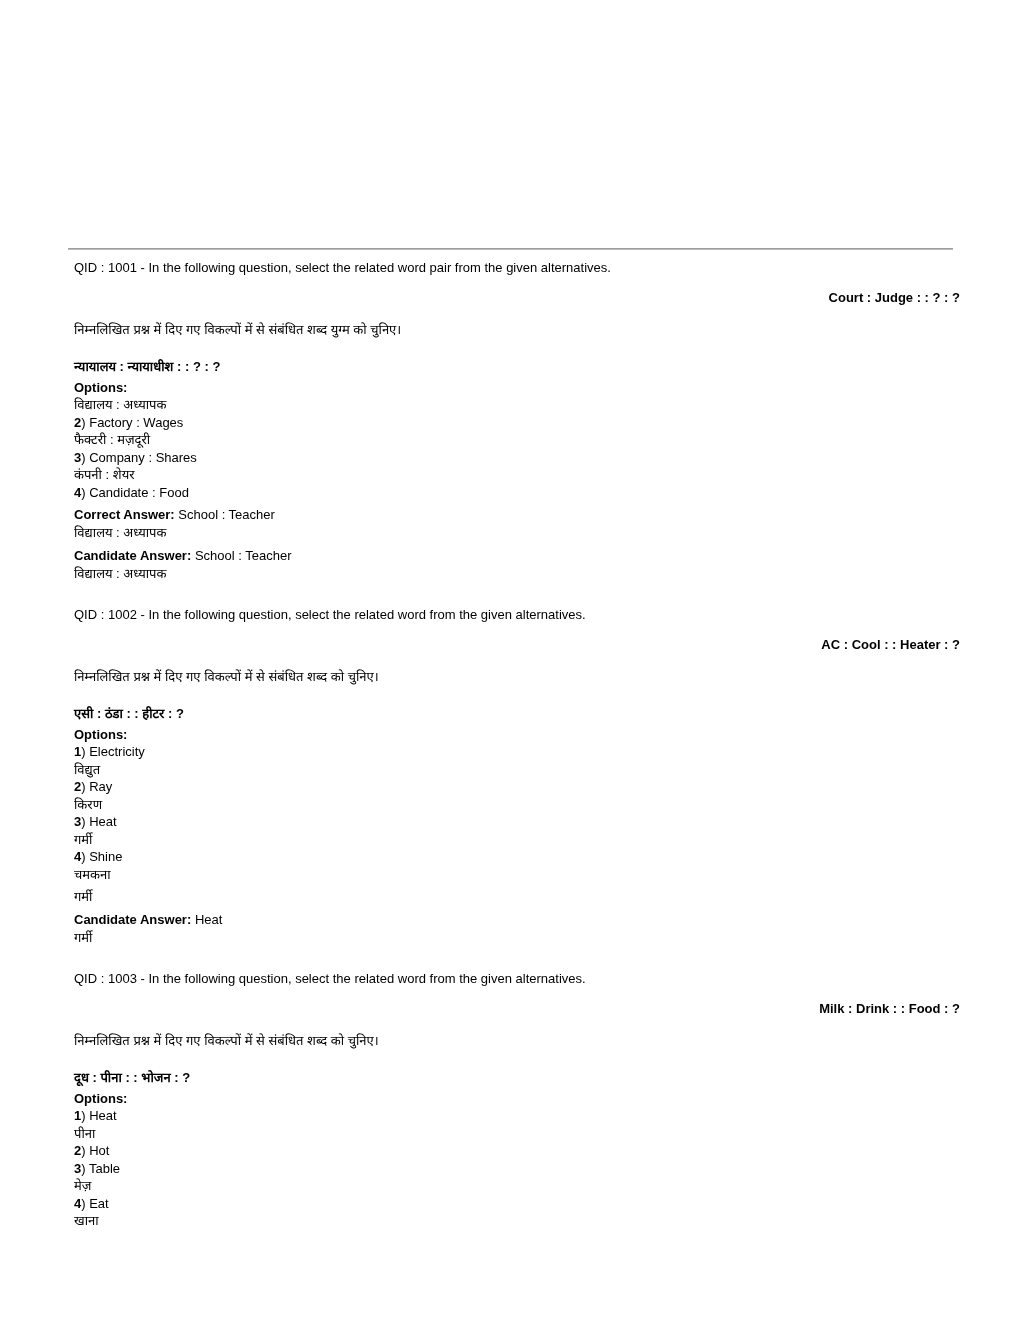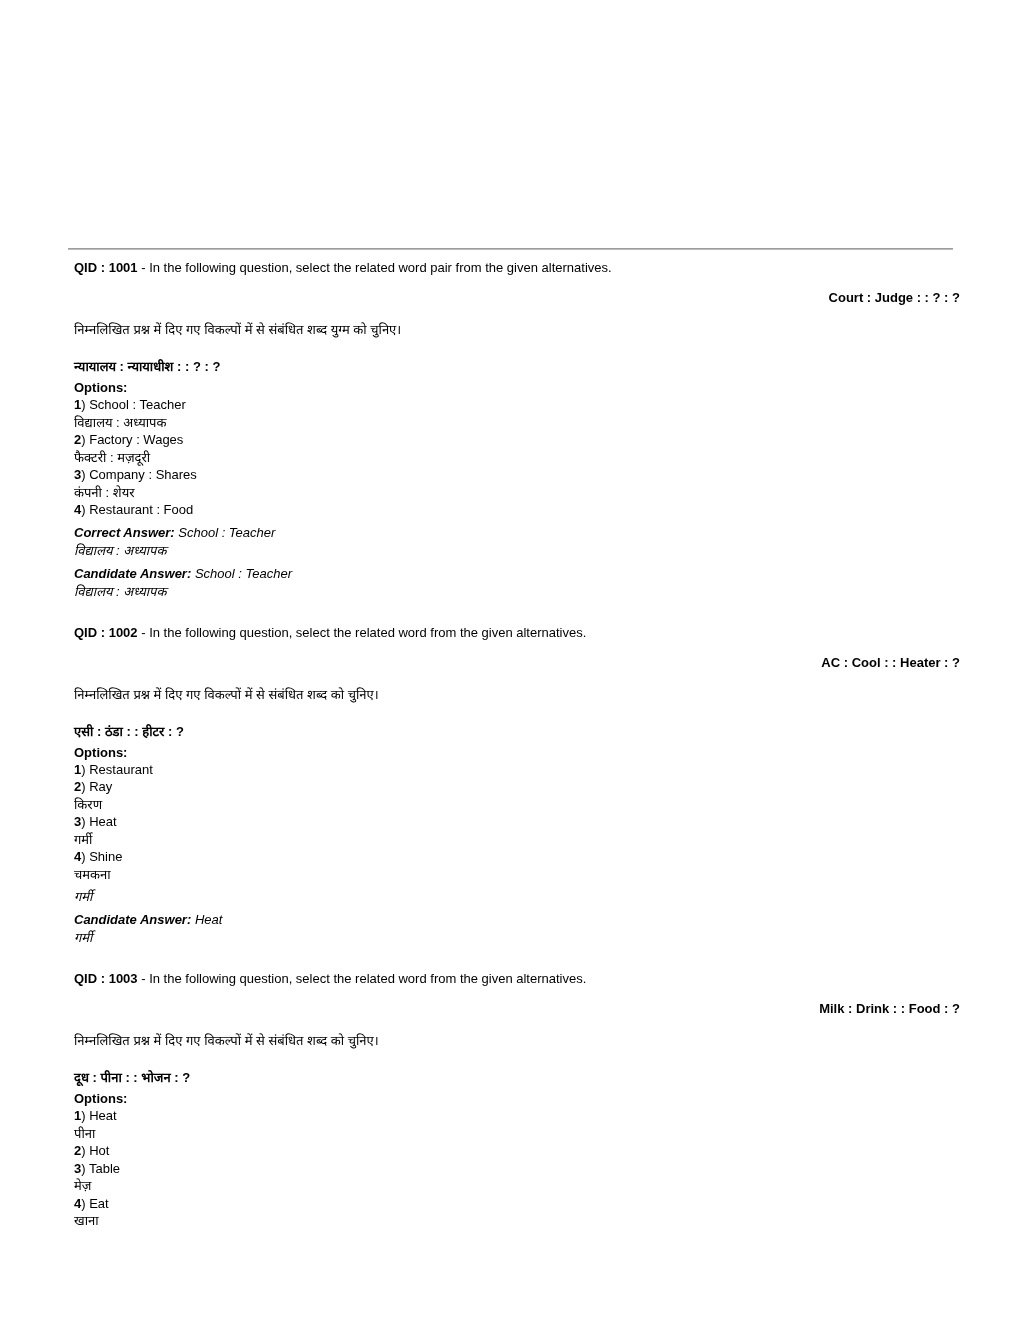--- a/index.html
+++ b/index.html
@@ -20,73 +20,73 @@
     height: 2px;
     border: none;
     background: linear-gradient(to bottom, #8f8f8f, #c9c9c9);
   }
   .content {
     margin: 9px 60px 0 74px;
   }
   .question + .question { margin-top: 23px; }
   p { margin: 0; }
   .qid-line { margin: 0 0 13px; line-height: 17px; }
-  .qid-label { font-weight: bold; }
+  .qid-label { font-weight: normal; }
   .q-en { font-weight: bold; margin: 0 0 14px; line-height: 17px; text-align: right; }
   .intro-hi { margin: 0 0 18px; line-height: 19px; }
   .q-hi { font-weight: bold; margin: 0 0 2px; line-height: 20px; }
   .options-label { font-weight: bold; line-height: 17px; }
   .opt-line { line-height: 17.5px; }
   .opt-num { font-weight: bold; }
   .ans-block { margin-top: 5px; }
-  .ans-line { line-height: 18px; font-style: italic; }
+  .ans-line { line-height: 18px; }
   .ans-label { font-weight: bold; }
 </style>
 </head>
 <body>
 
 <hr class="top-rule">
 
 <div class="content">
   <div class="question">
     <p class="qid-line"><span class="qid-label">QID : 1001</span><span> - </span><span>In the following question, select the related word pair from the given alternatives.</span></p>
     <p class="q-en">Court : Judge : : ? : ?</p>
     <p class="intro-hi">निम्नलिखित प्रश्न में दिए गए विकल्पों में से संबंधित शब्द युग्म को चुनिए।</p>
     <p class="q-hi">न्यायालय : न्यायाधीश : : ? : ?</p>
     <p class="options-label">Options:</p>
     <div>
-  <div class="opt-line"><span class="opt-num">1</span><span>) </span><span>School : Teacher</span></div>
   <div class="opt-line">विद्यालय : अध्यापक</div>
 
   <div class="opt-line"><span class="opt-num">2</span><span>) </span><span>Factory : Wages</span></div>
   <div class="opt-line">फैक्टरी : मज़दूरी</div>
 
   <div class="opt-line"><span class="opt-num">3</span><span>) </span><span>Company : Shares</span></div>
   <div class="opt-line">कंपनी : शेयर</div>
 
-  <div class="opt-line"><span class="opt-num">4</span><span>) </span><span>Restaurant : Food</span></div>
+  <div class="opt-line"><span class="opt-num">4</span><span>) </span><span>Candidate : Food</span></div>
 </div>
     <div class="ans-block">
       <p class="ans-line"><span class="ans-label">Correct Answer:</span><span> School : Teacher</span></p>
       <p class="ans-line">विद्यालय : अध्यापक</p>
     </div>
     <div class="ans-block">
       <p class="ans-line"><span class="ans-label">Candidate Answer:</span><span> School : Teacher</span></p>
       <p class="ans-line">विद्यालय : अध्यापक</p>
     </div>
   </div>
 
   <div class="question">
     <p class="qid-line"><span class="qid-label">QID : 1002</span><span> - </span><span>In the following question, select the related word from the given alternatives.</span></p>
     <p class="q-en">AC : Cool : : Heater : ?</p>
     <p class="intro-hi">निम्नलिखित प्रश्न में दिए गए विकल्पों में से संबंधित शब्द को चुनिए।</p>
     <p class="q-hi">एसी : ठंडा : : हीटर : ?</p>
     <p class="options-label">Options:</p>
     <div>
-  <div class="opt-line"><span class="opt-num">1</span><span>) </span><span>Restaurant</span></div>
+  <div class="opt-line"><span class="opt-num">1</span><span>) </span><span>Electricity</span></div>
+  <div class="opt-line">विद्युत</div>
 
   <div class="opt-line"><span class="opt-num">2</span><span>) </span><span>Ray</span></div>
   <div class="opt-line">किरण</div>
 
   <div class="opt-line"><span class="opt-num">3</span><span>) </span><span>Heat</span></div>
   <div class="opt-line">गर्मी</div>
 
   <div class="opt-line"><span class="opt-num">4</span><span>) </span><span>Shine</span></div>
   <div class="opt-line">चमकना</div>
 </div>

